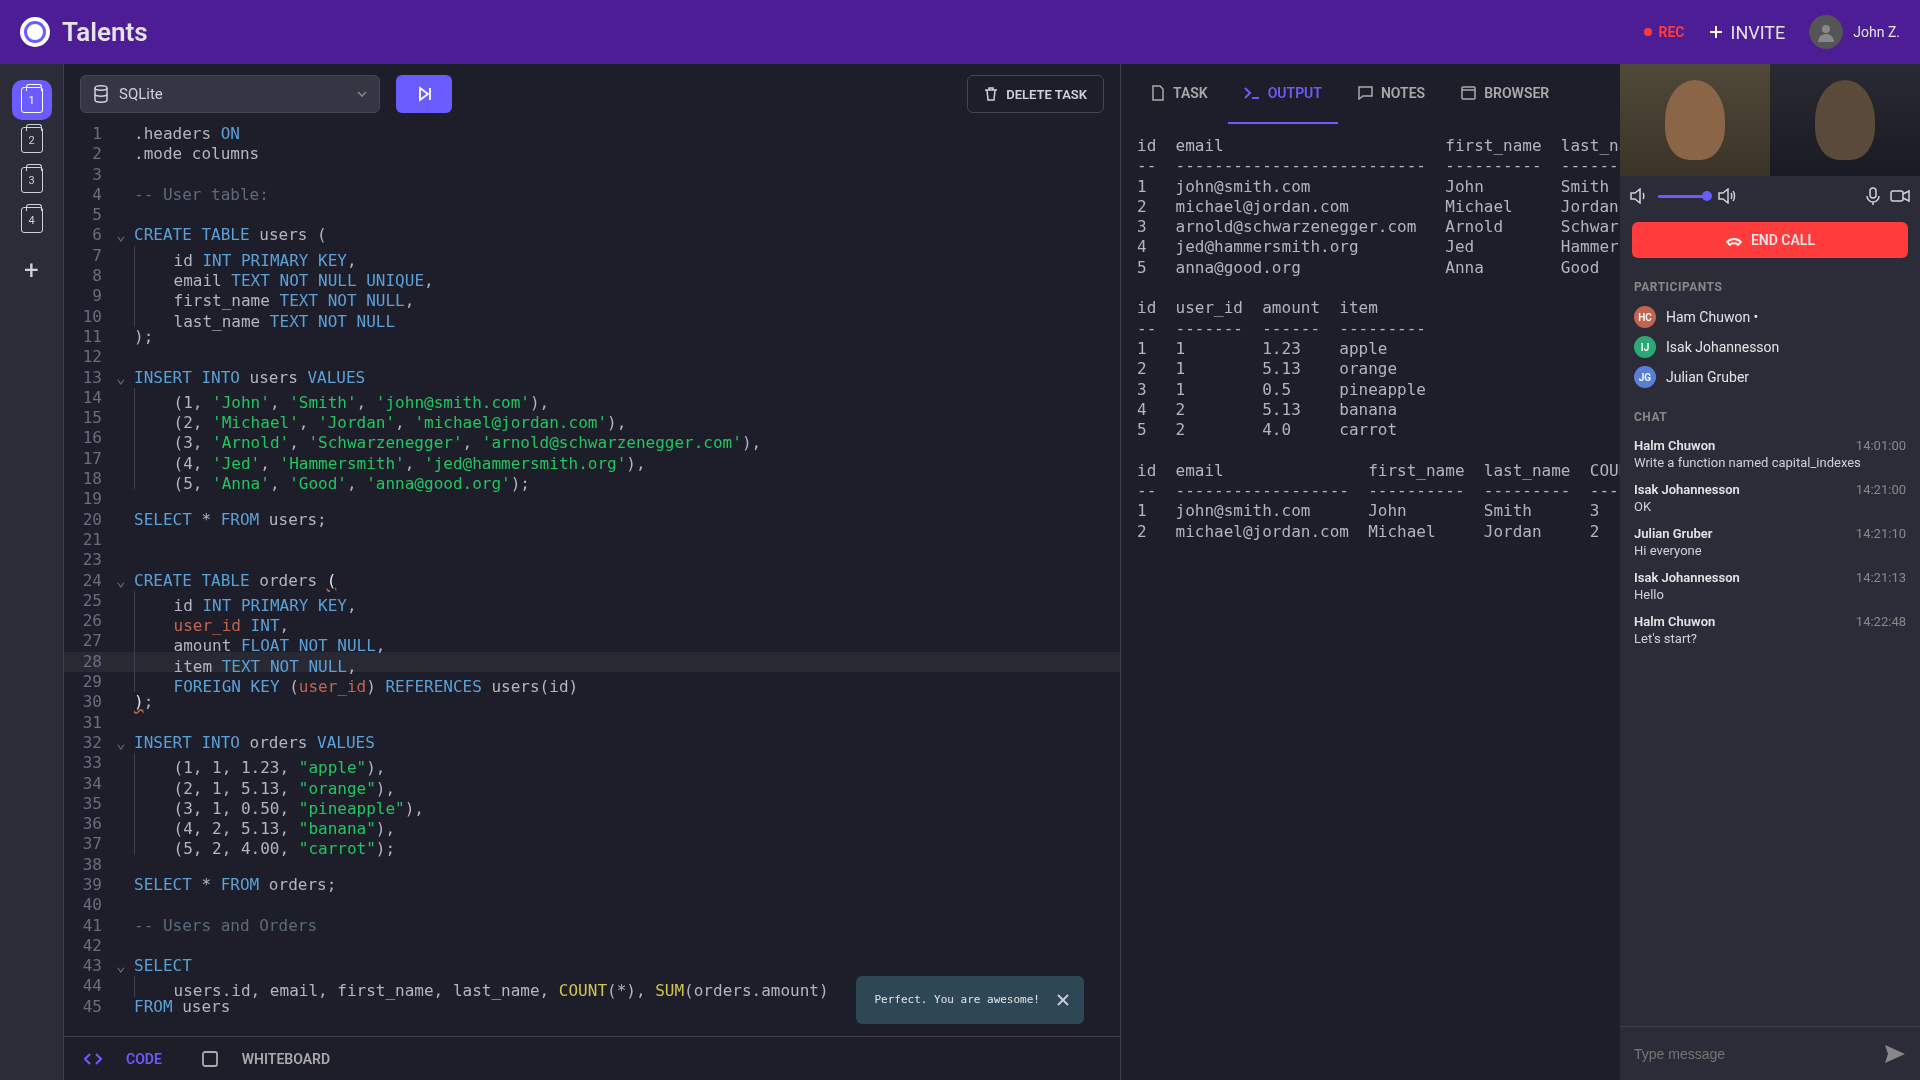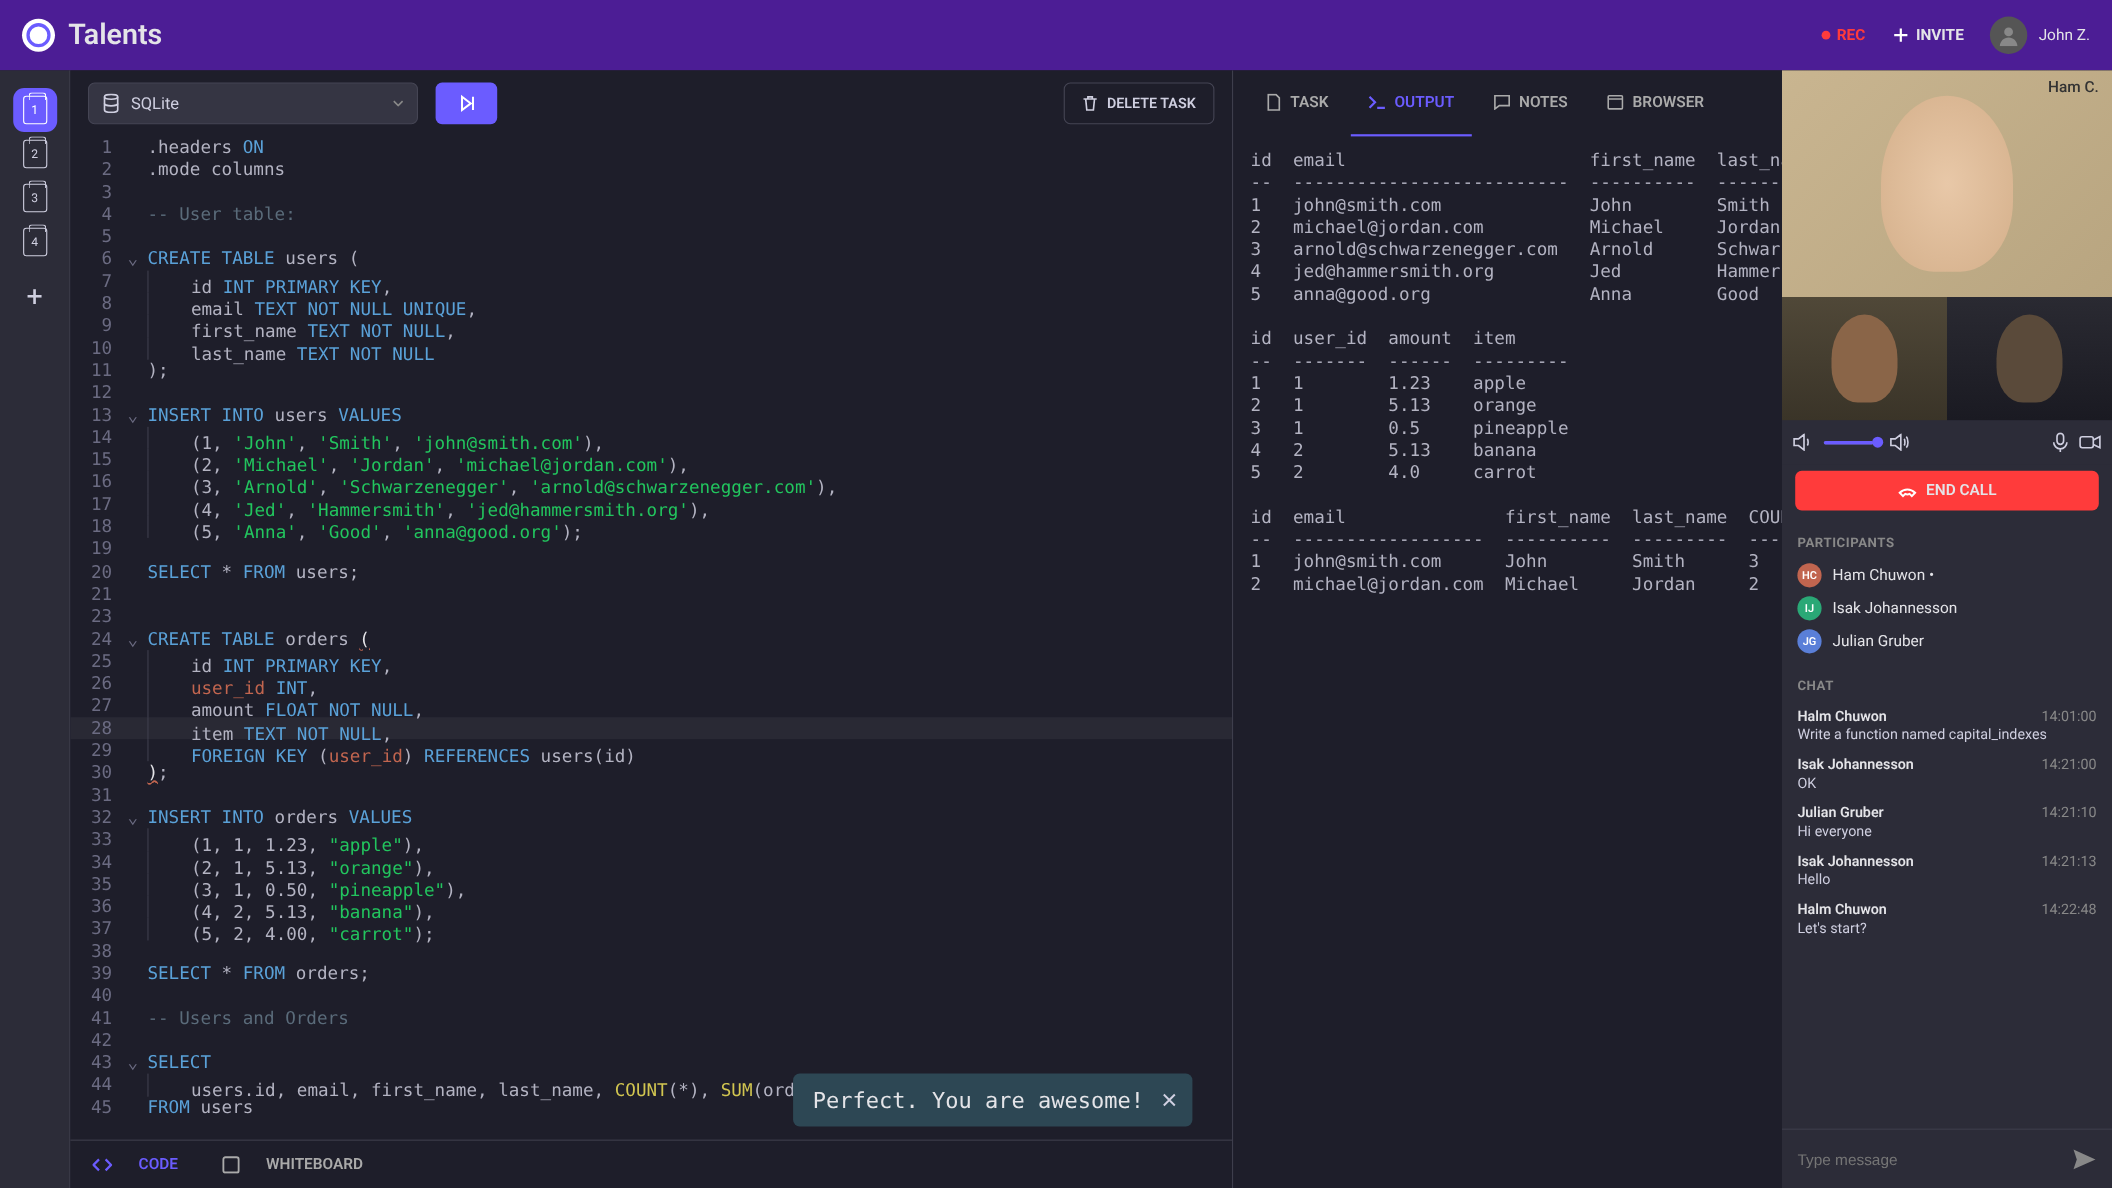--- a/index.html
+++ b/index.html
@@ -5,21 +5,21 @@
 *{margin:0;padding:0;box-sizing:border-box}
 body{font-family:-apple-system,BlinkMacSystemFont,"Segoe UI",Roboto,sans-serif;background:#1e1e2a;color:#e4e4e8;overflow:hidden;width:1920px;height:1080px}
 .header{height:64px;background:#4c1d95;display:flex;align-items:center;padding:0 20px;justify-content:space-between}
 .logo-area{display:flex;align-items:center;gap:12px}
 .logo-ring{width:30px;height:30px;border-radius:50%;background:#fff;display:flex;align-items:center;justify-content:center}
 .logo-ring::after{content:"";width:16px;height:16px;border-radius:50%;border:3px solid #6b5cff;background:#fff}
 .brand{font-size:26px;font-weight:600}
 .header-right{display:flex;align-items:center;gap:24px}
 .rec{color:#ff3b3b;font-weight:700;display:flex;align-items:center;gap:6px;font-size:14px}
 .rec-dot{width:8px;height:8px;background:#ff3b3b;border-radius:50%}
-.invite{display:flex;align-items:center;gap:6px;font-weight:700;font-size:14px;cursor:pointer}
+.invite{display:flex;align-items:center;gap:6px;font-weight:400;font-size:18px;cursor:pointer}
 .user-chip{display:flex;align-items:center;gap:10px}
 .avatar-lg{width:34px;height:34px;border-radius:50%;background:#555;display:flex;align-items:center;justify-content:center}
 .user-chip span{font-size:14px}
 
 .main{display:flex;height:calc(100% - 64px)}
 .sidebar{width:64px;background:#2c2c38;border-right:1px solid #3e3e4c;display:flex;flex-direction:column;align-items:center;padding-top:16px;gap:10px}
 .sb-item{width:40px;height:40px;border-radius:10px;display:flex;align-items:center;justify-content:center;cursor:pointer;position:relative}
 .sb-item.active{background:#6b5cff}
 .sb-icon{width:22px;height:26px;border:1.8px solid #cfcfe0;border-radius:3px;position:relative;display:flex;align-items:center;justify-content:center;font-size:11px;color:#cfcfe0}
 .sb-item.active .sb-icon{border-color:#fff;color:#fff}
@@ -36,21 +36,21 @@
 .del-btn{height:38px;padding:0 16px;border:1px solid #454554;border-radius:6px;display:flex;align-items:center;gap:8px;font-size:13px;font-weight:600;cursor:pointer;color:#cfcfe0}
 
 .code-area{flex:1;overflow:auto;font-family:Menlo,Monaco,Consolas,monospace;font-size:16px;line-height:20.3px;position:relative}
 .code-line{display:flex;height:20.3px;padding-left:8px}
 .code-line.hl{background:rgba(255,255,255,0.05)}
 .gutter{width:44px;text-align:right;color:#6b6b82;padding-right:14px;user-select:none}
 .fold{width:18px;color:#6b6b82}
 .code{white-space:pre}
 
 .k{color:#5aa1d8}.s{color:#22c55e}.c{color:#5a6b7a}.n{color:#b3b3c2}.p{color:#c1654f}.fc{color:#d1c550}.w{text-decoration:underline wavy #c1654f}
-.toast{position:absolute;bottom:12px;right:36px;background:#2d4754;border-radius:6px;padding:14px 44px 14px 18px;font-size:20px;color:#e4e4e8}
+.toast{position:absolute;bottom:12px;right:36px;background:#2d4754;border-radius:6px;padding:14px 44px 14px 18px;font-size:11px;color:#e4e4e8}
 .toast-x{position:absolute;right:14px;top:50%;transform:translateY(-50%);cursor:pointer;color:#cfcfe0}
 
 .bottom-tabs{height:44px;border-top:1px solid #3e3e4c;display:flex;align-items:center;padding:0 20px;gap:40px}
 .bt{display:flex;align-items:center;gap:24px;font-size:14px;font-weight:600;cursor:pointer;color:#aaa}
 .bt.active{color:#6b5cff}
 
 .output-pane{width:500px;border-left:1px solid #3e3e4c;display:flex;flex-direction:column;background:#1e1e2a}
 .out-tabs{height:60px;display:flex;align-items:center;padding:0 14px;gap:4px}
 .ot{padding:0 16px;height:60px;display:flex;align-items:center;gap:8px;font-size:14px;font-weight:600;cursor:pointer;color:#aaa;border-bottom:2px solid transparent}
 .ot.active{color:#6b5cff;border-bottom-color:#6b5cff}
@@ -466,24 +466,20 @@
 4   2        5.13    banana
 5   2        4.0     carrot
 
 id  email               first_name  last_name  COUNT(*)  SUM
 --  ------------------  ----------  ---------  --------  ----
 1   john@smith.com      John        Smith      3         6.86
 2   michael@jordan.com  Michael     Jordan     2         9.13</div>
   </div>
 
   <div class="video-pane">
-    <div class="video-main">
-      <div class="video-face"></div>
-      <div class="video-name">Ham C.</div>
-    </div>
     <div class="video-thumbs">
       <div class="thumb">
           <div class="thumb-face"></div>
         </div>
       <div class="thumb">
           <div class="thumb-face" style="background:#5a4a3a"></div>
         </div>
     </div>
     <div class="controls">
       <svg class="ctrl-icon" width="18" height="16" viewBox="0 0 18 16" fill="none" stroke="#cfcfe0" stroke-width="1.5">

